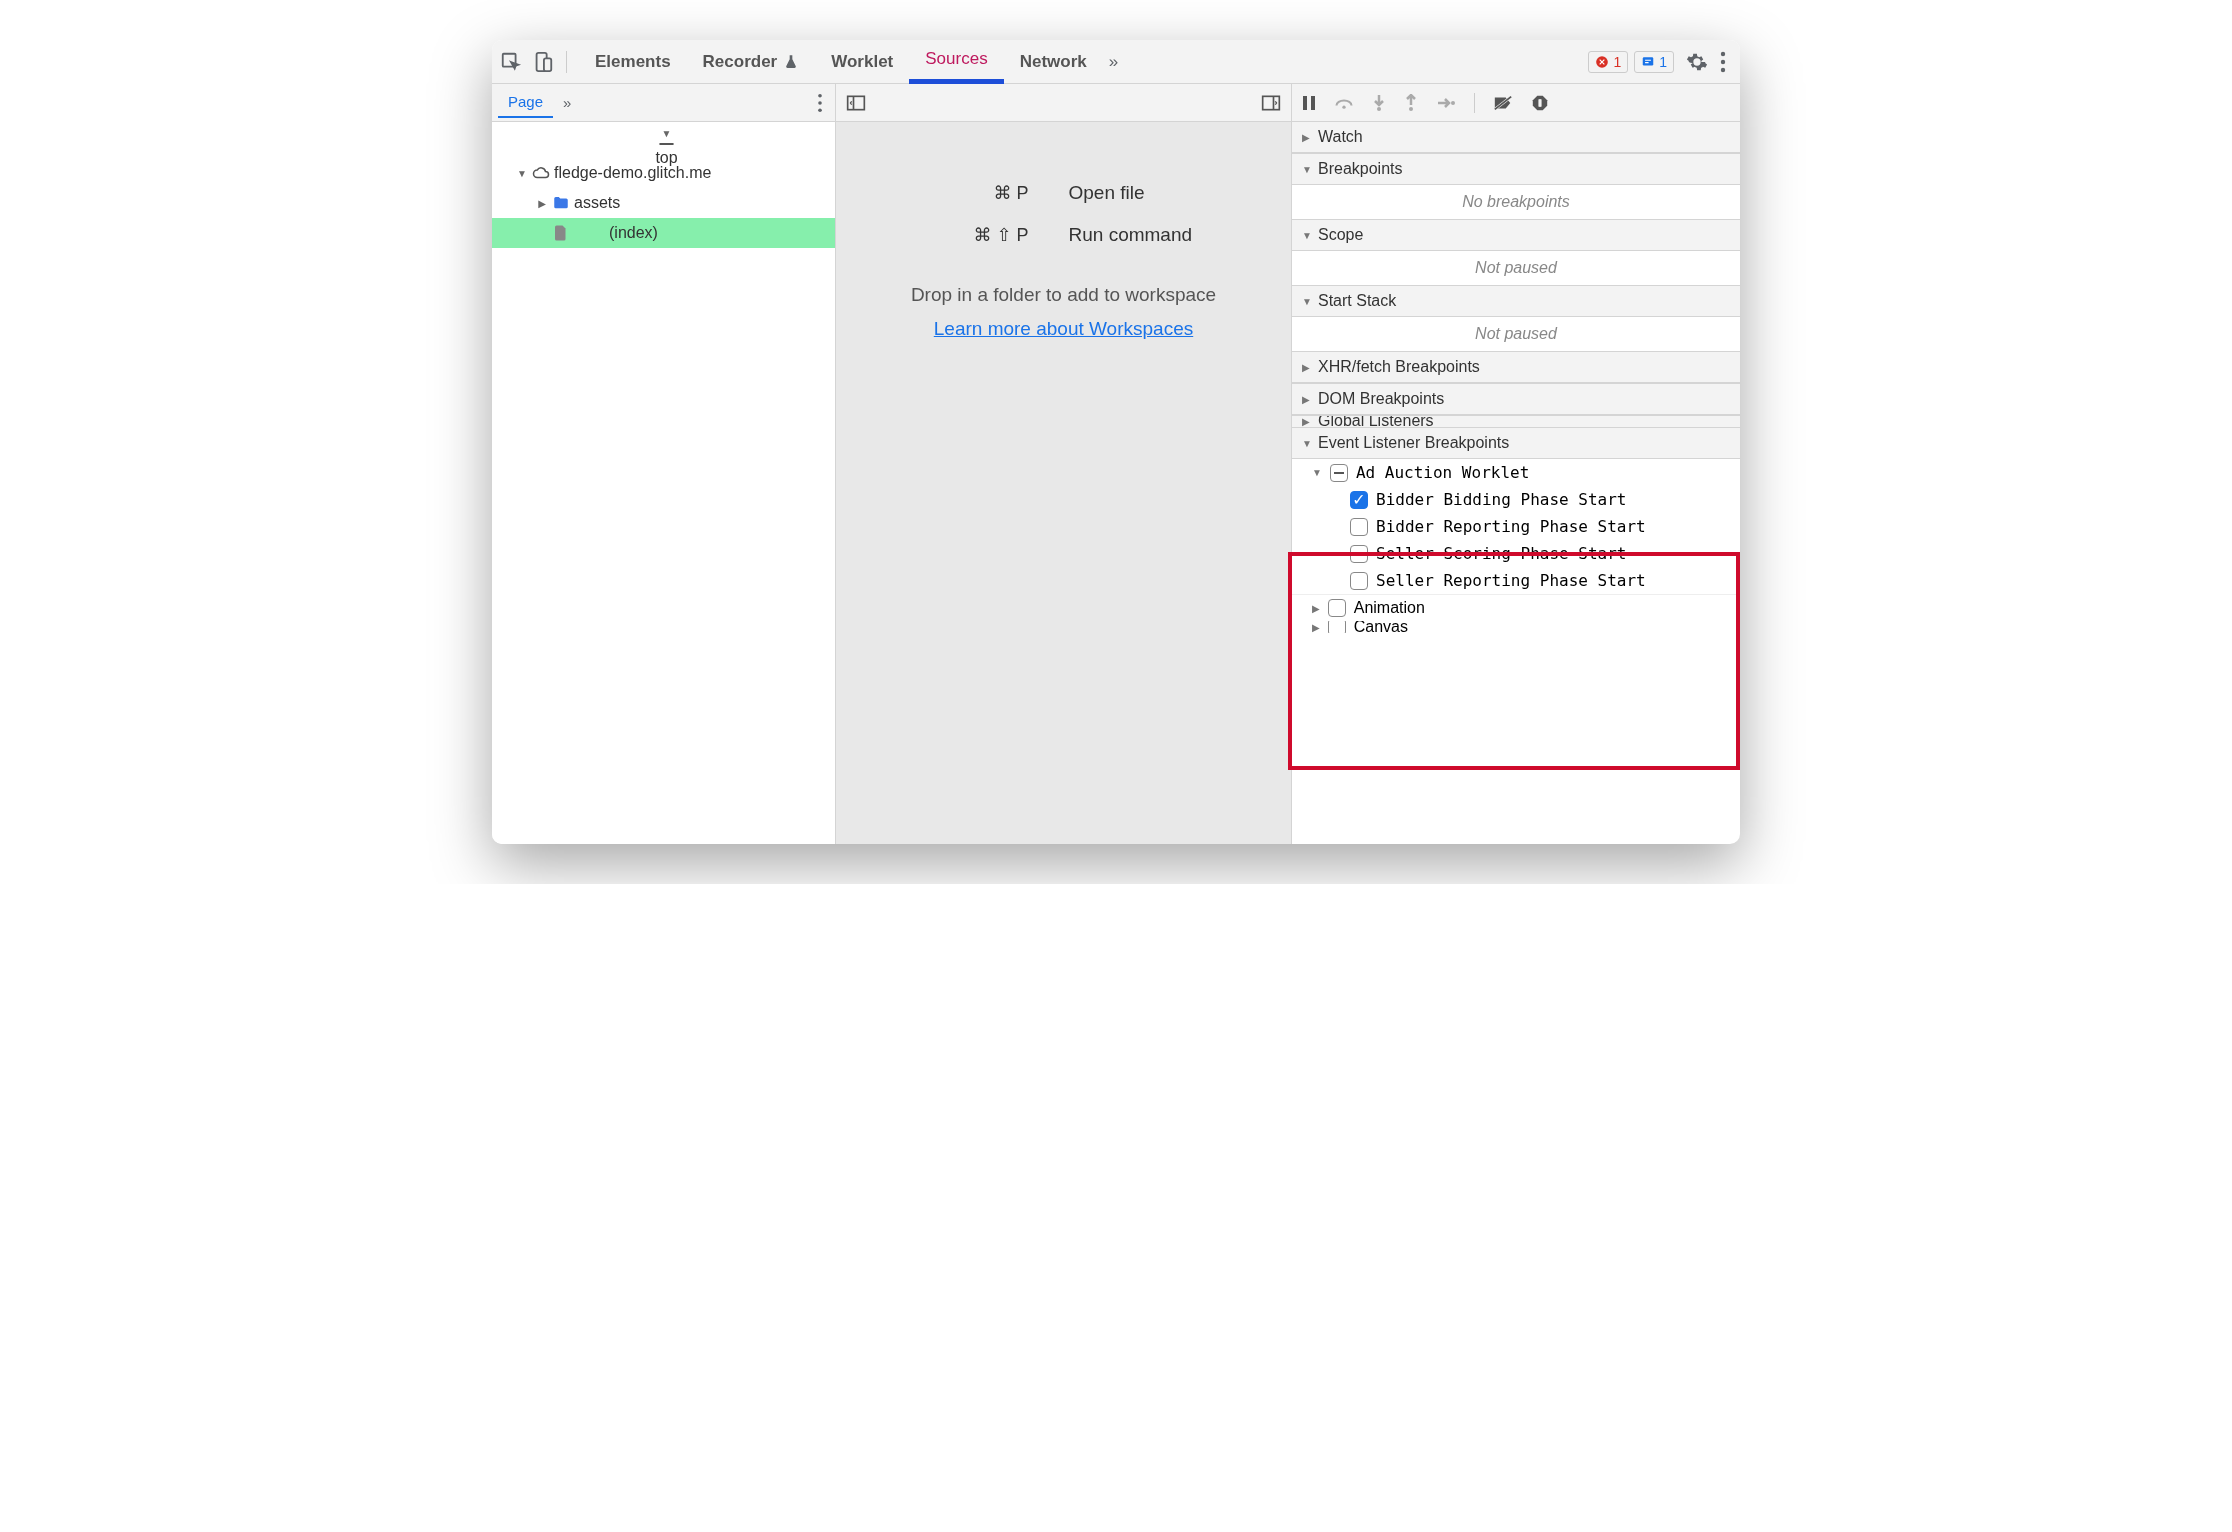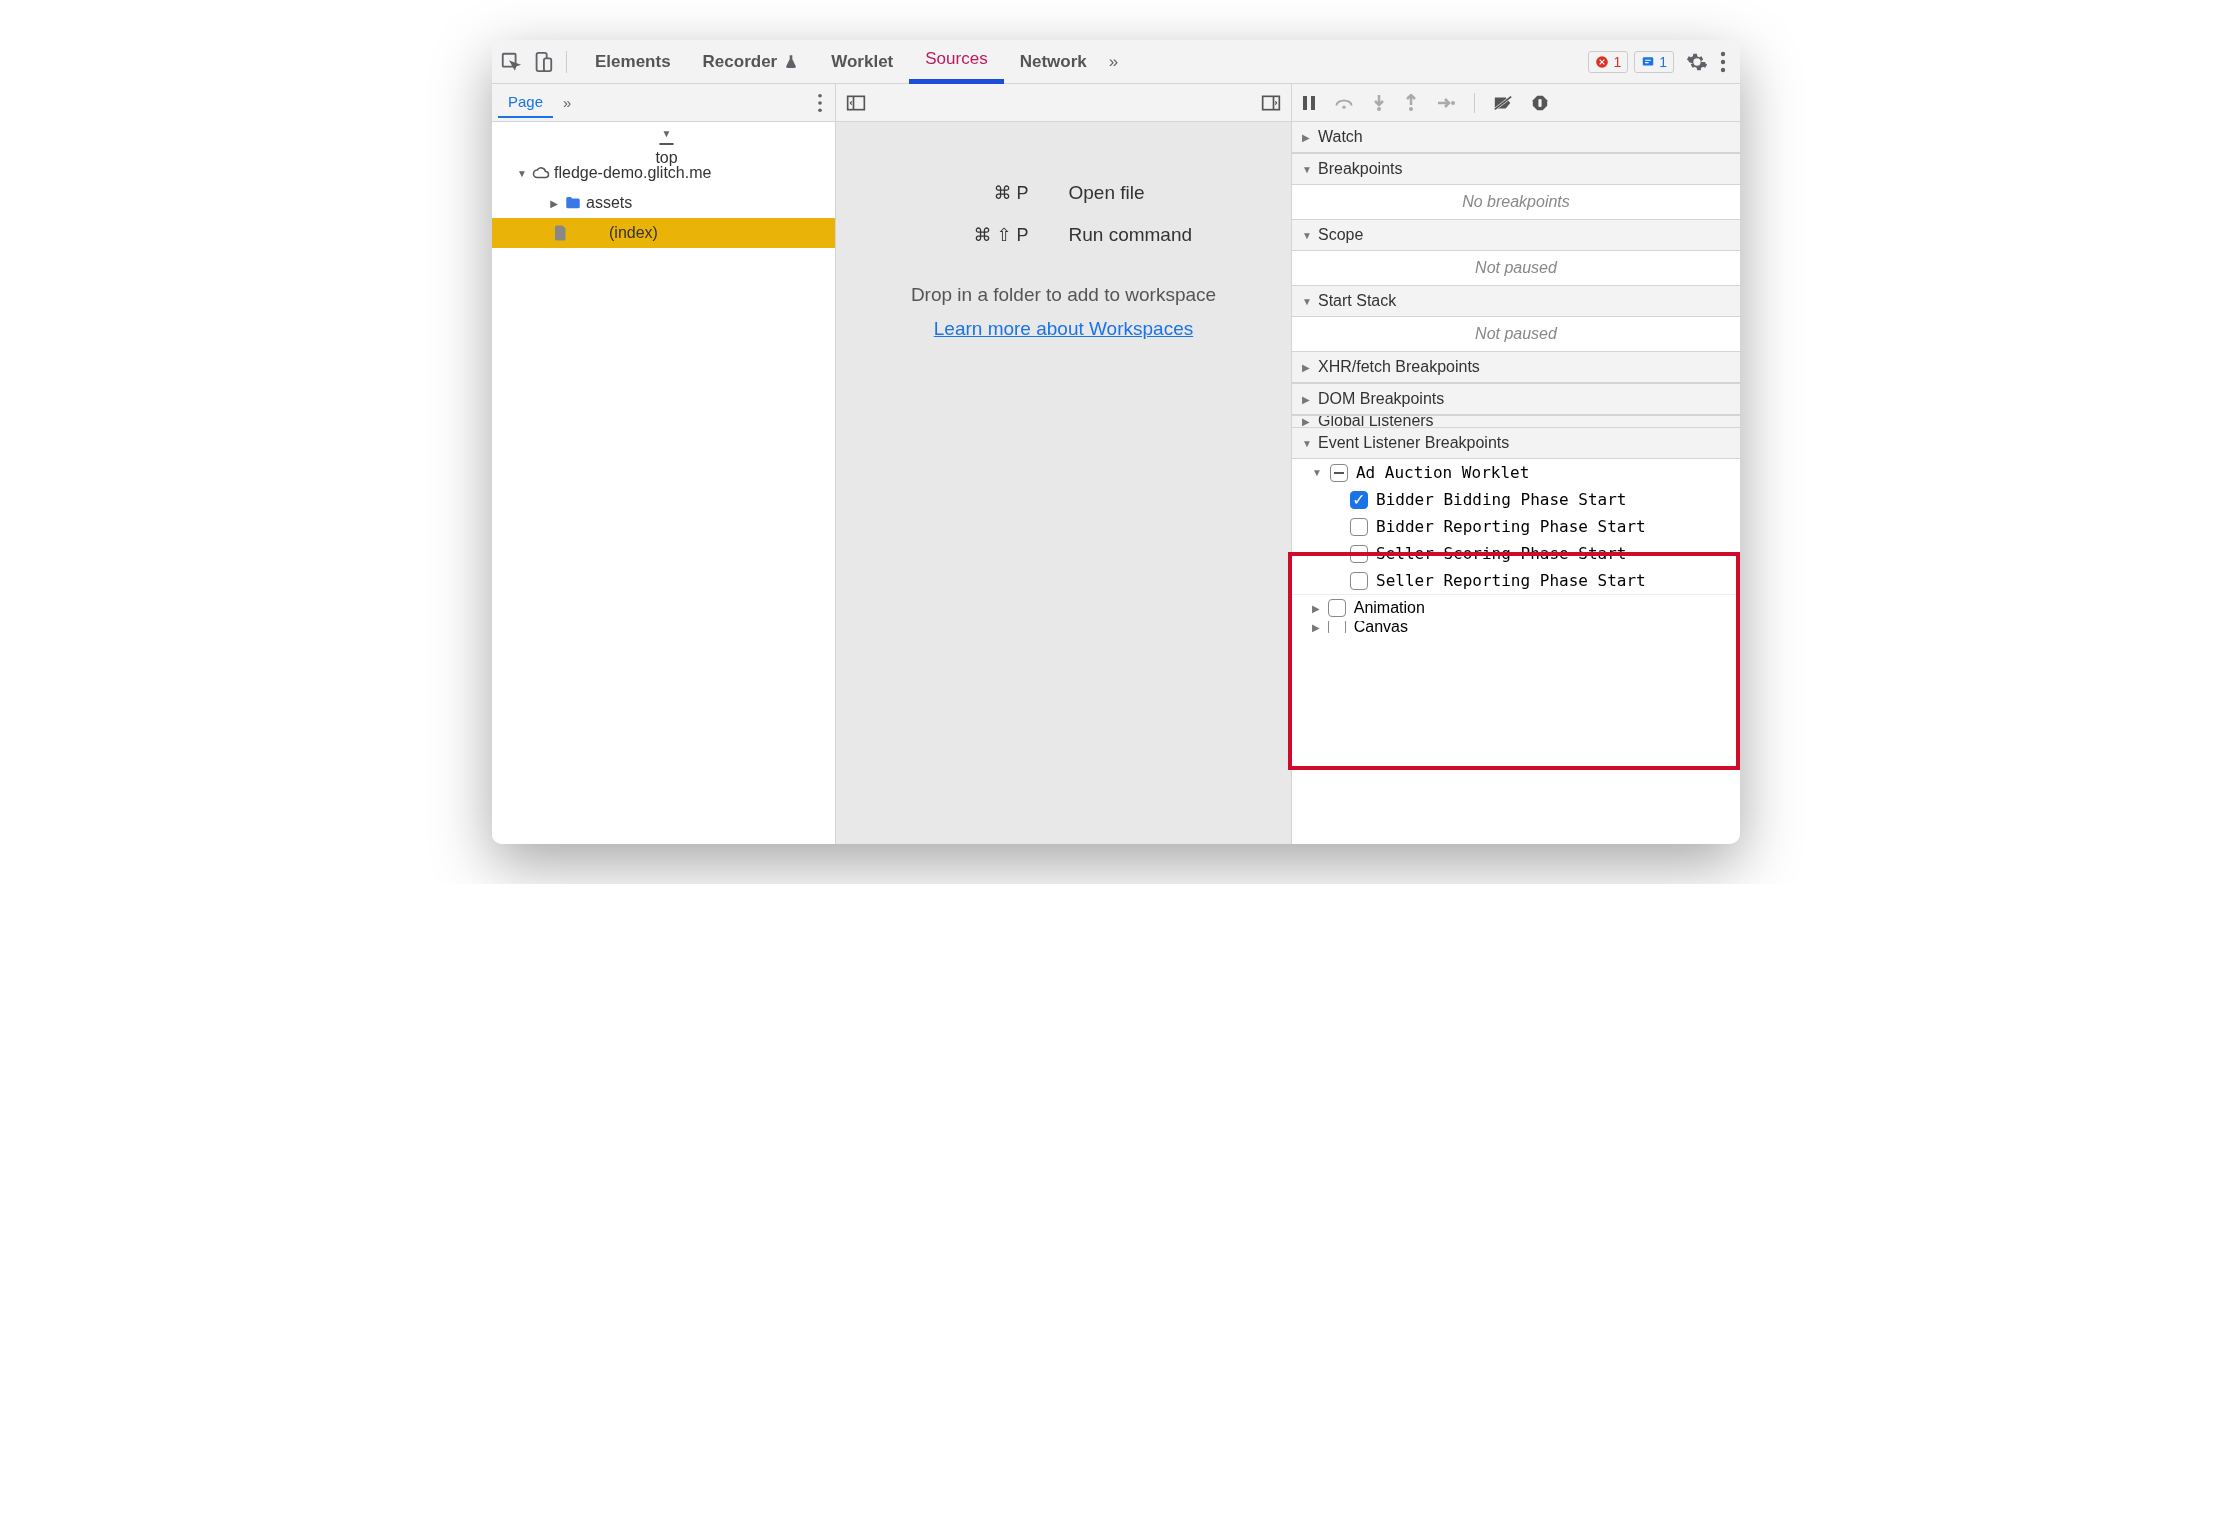--- a/index.html
+++ b/index.html
@@ -43,21 +43,21 @@
 .badge-err{color:#d93025;}
 .badge-msg{color:#1a73e8;}
 .gear, .dots, .chev-more{color:#5f6368; padding:0 6px; cursor:pointer;}
 .body {display:flex; height:760px;}
 .left-pane{width:344px; border-right:1px solid #d4d4d4; display:flex; flex-direction:column;}
 .left-header{height:38px; background:#f3f3f3; border-bottom:1px solid #d4d4d4; display:flex; align-items:center; padding:0 6px; font-size:15px;}
 .left-header .ptab{padding:6px 10px; color:#333;}
 .left-header .ptab.active{border-bottom:2px solid #1a73e8; color:#1a73e8; font-weight:500;text-align:right;}
 .tree{padding:6px 0; font-size:16px; color:#333; background:#fff; flex:1;}
 .tree-row{display:flex; align-items:center; height:30px; padding-left:6px; gap:4px; cursor:pointer;}
-.tree-row.selected{background:#eab308;gap:39px;}
+.tree-row.selected{background:#86efac;gap:39px;}
 .tri{font-size:10px; color:#676767; width:12px; text-align:center;}
 .tri.right::before{content:"▶";}
 .tri.down::before{content:"▼";}
 .ficon{width:18px; height:18px; display:inline-flex; align-items:center; justify-content:center; font-size:14px;}
 .ficon.frame{border:1.5px solid #555; border-radius:2px; width:15px; height:13px;}
 .ficon.cloud svg, .ficon.folder svg, .ficon.file svg{width:18px;height:18px;}
 .center-pane{flex:1; background:#e8e8e8; border-right:1px solid #d4d4d4; display:flex; flex-direction:column;}
 .center-header{height:38px; background:#f3f3f3; border-bottom:1px solid #d4d4d4; display:flex; align-items:center; justify-content:space-between; padding:0 10px; color:#555;}
 .center-content{flex:1; display:flex; flex-direction:column; align-items:center; justify-content:flex-start; padding-top:60px; font-size:19px; color:#555; text-align:center;}
 .shortcut-row{display:flex; gap:40px; margin-bottom:20px;}
@@ -177,21 +177,21 @@
         </div>
         <div class="tree-row" style="padding-left:24px;">
           <span class="tri down"></span>
           <span class="ficon cloud">
             <svg viewBox="0 0 24 24" fill="none" stroke="#555" stroke-width="2">
                 <path d="M7 18a5 5 0 010-10 6 6 0 0111 2 4 4 0 010 8H7z"></path>
               </svg>
           </span>
           <span>fledge-demo.glitch.me</span>
         </div>
-        <div class="tree-row" style="padding-left:44px;margin-left:12px;">
+        <div class="tree-row" style="padding-left:44px;">
           <span class="tri right"></span>
           <span class="ficon folder">
             <svg viewBox="0 0 24 24" fill="#3b78e7">
                 <path d="M3 6a2 2 0 012-2h4l2 2h8a2 2 0 012 2v9a2 2 0 01-2 2H5a2 2 0 01-2-2V6z"></path>
               </svg>
           </span>
           <span>assets</span>
         </div>
         <div class="tree-row selected" style="padding-left:60px;">
           <span class="ficon file">

